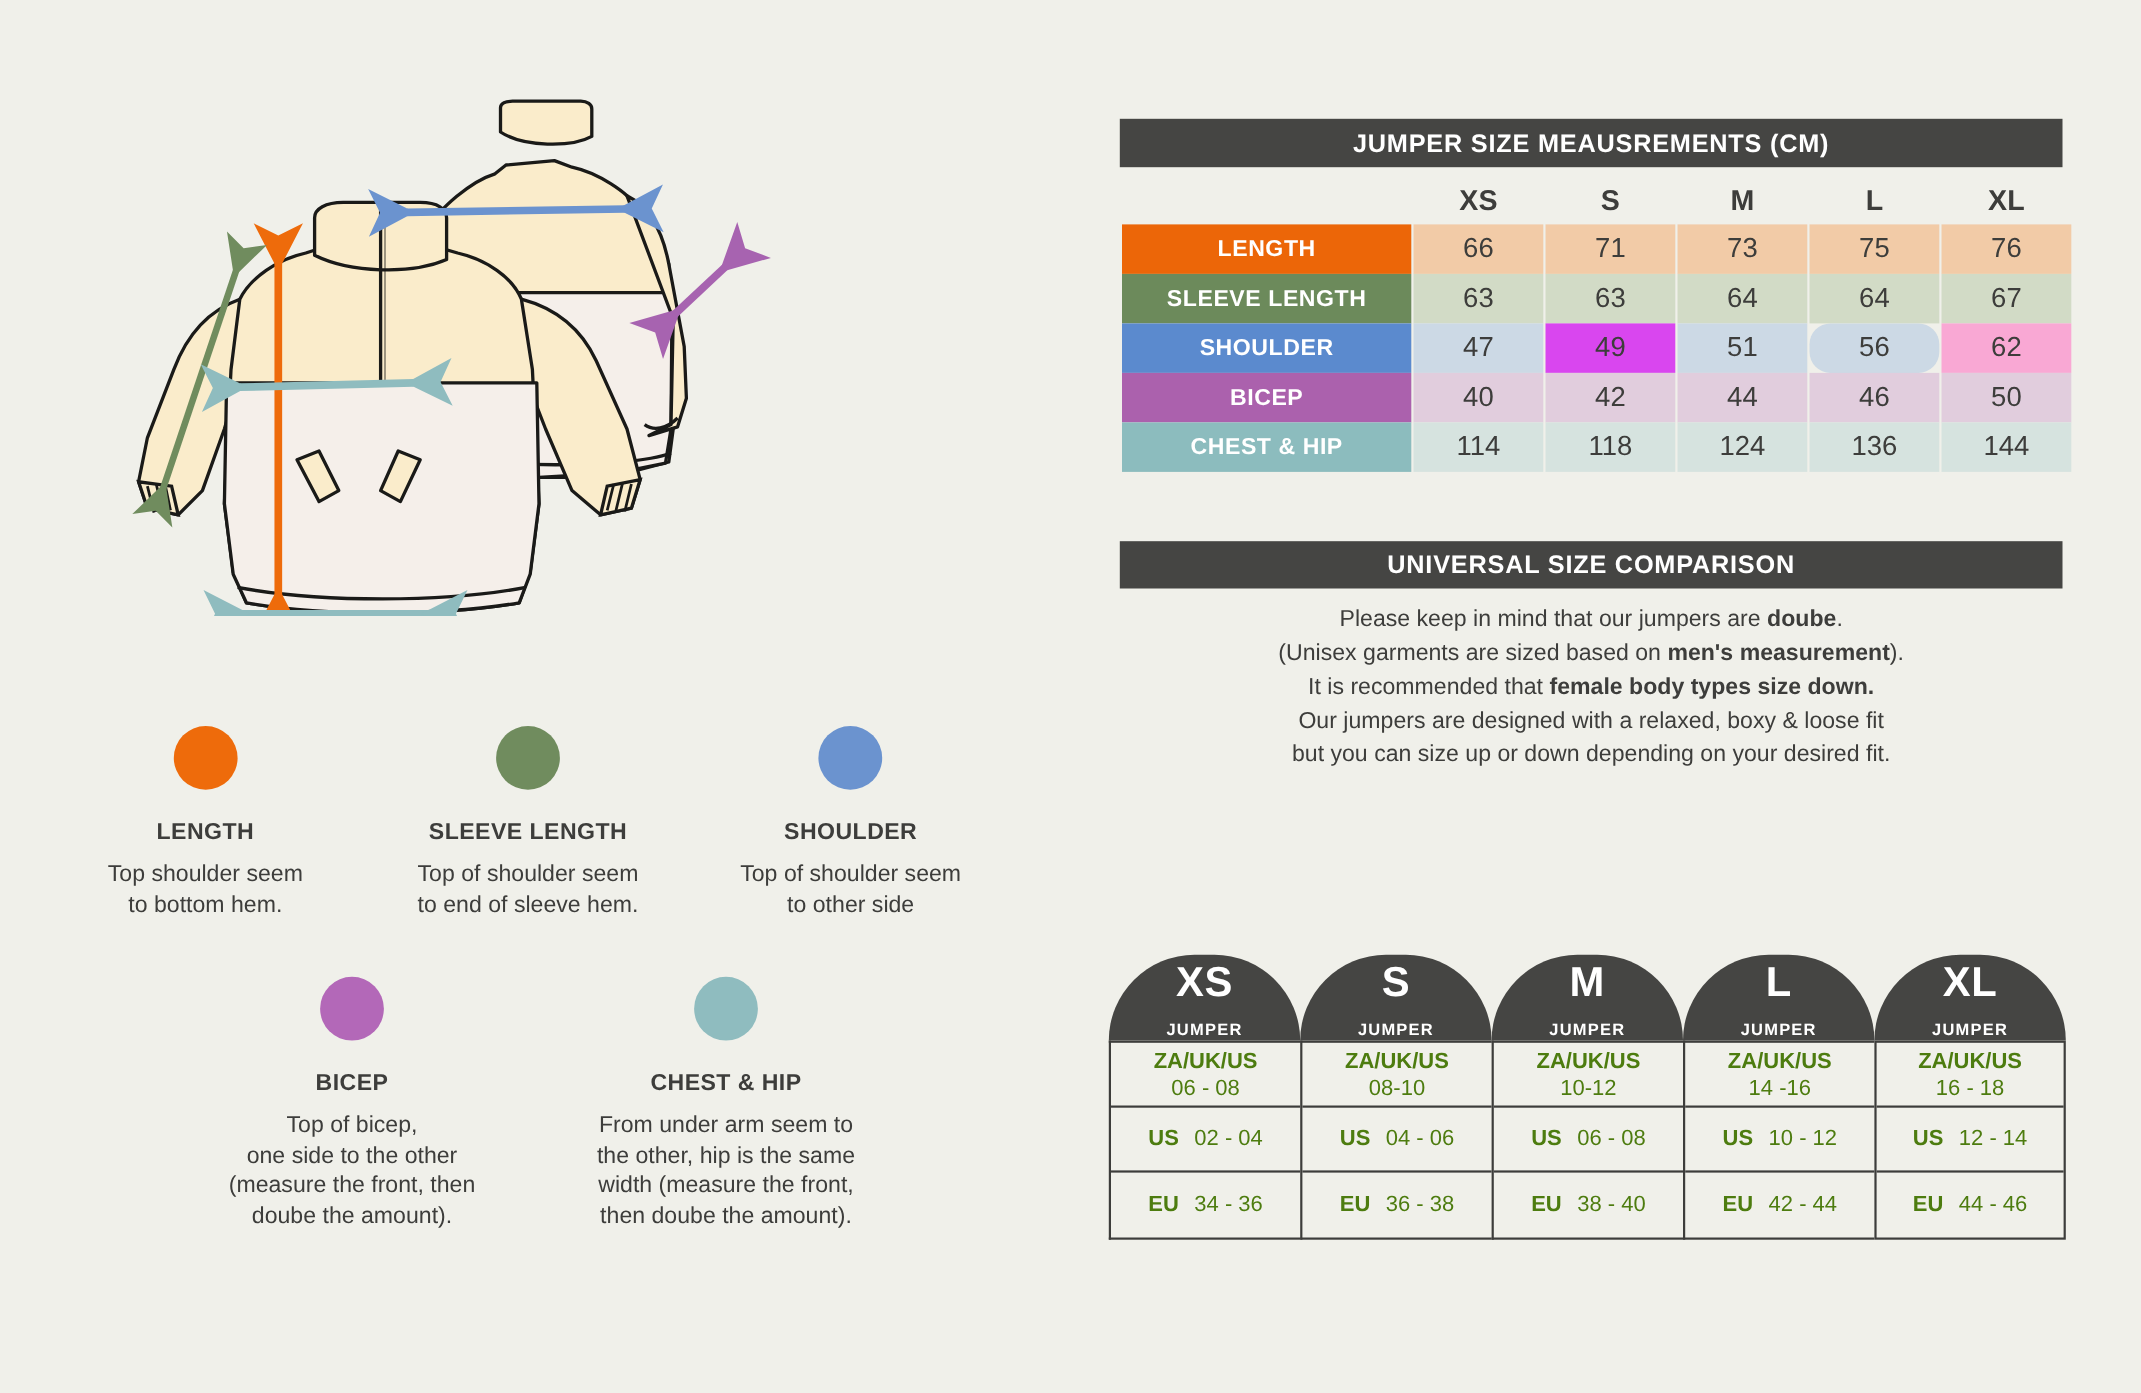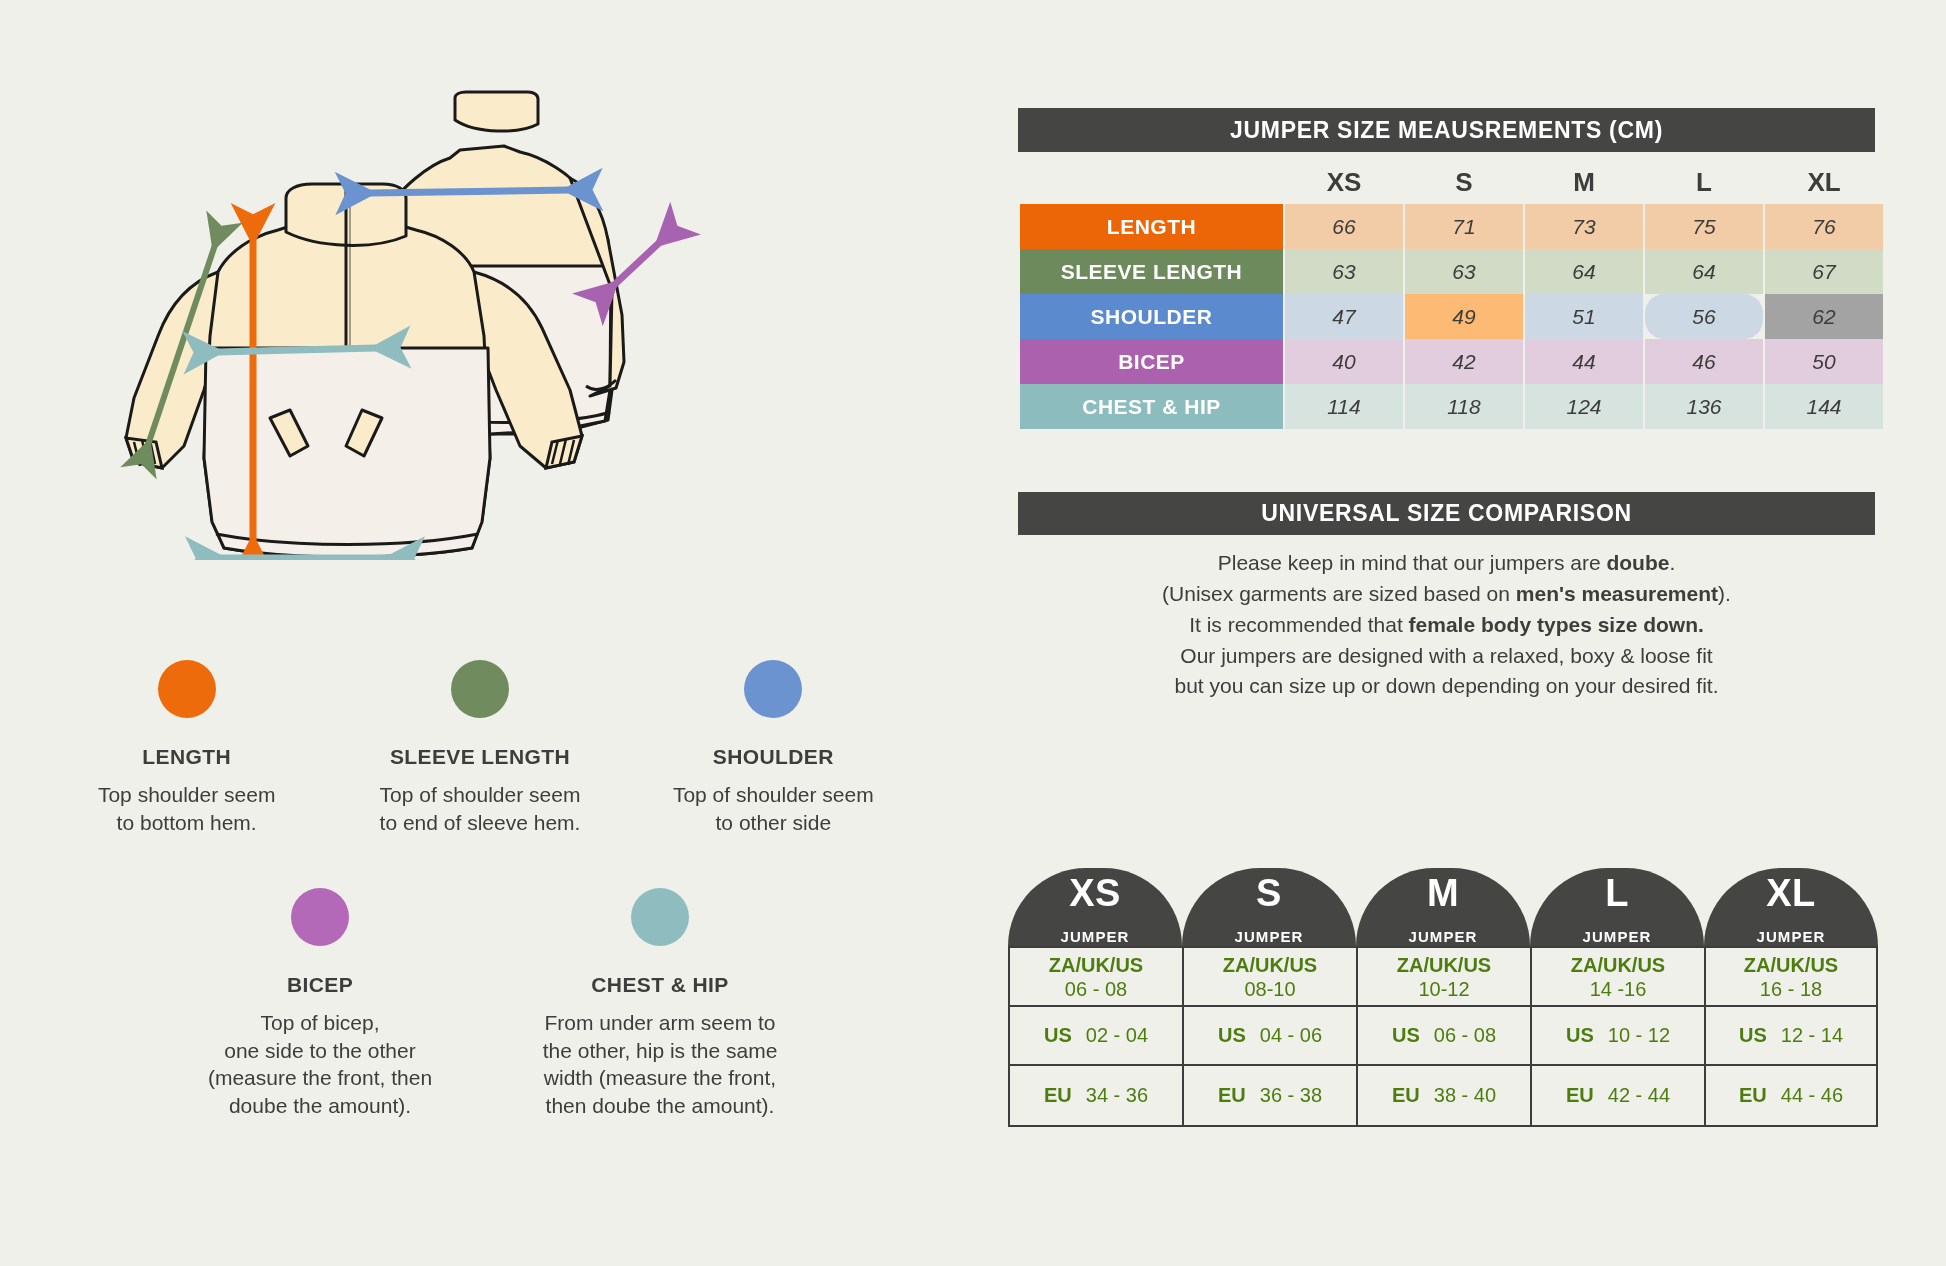--- a/index.html
+++ b/index.html
@@ -116,25 +116,24 @@
     height: 45px;
     color: #ffffff;
     font-size: 21px;
     font-weight: bold;
     letter-spacing: 0.5px;
     text-align: center;
     vertical-align: middle;
   }
   #measure-table td.value {
     height: 45px;
-    font-size: 21px;
+    font-size: 25px;
     color: #3d3d3b;
     text-align: center;
     vertical-align: middle;
-    font-style: italic;
   }
 
   
   #universal-bar {
     left: 1018px;
     top: 492px;
     width: 857px;
     height: 43px;
   }
 
@@ -411,24 +410,24 @@
             <td class="row-label" style="background: rgb(108, 138, 91);">SLEEVE LENGTH</td>
             <td class="value" style="background: rgb(210, 219, 198);">63</td>
             <td class="value" style="background: rgb(210, 219, 198);">63</td>
             <td class="value" style="background: rgb(210, 219, 198);">64</td>
             <td class="value" style="background: rgb(210, 219, 198);">64</td>
             <td class="value" style="background: rgb(210, 219, 198);">67</td>
           </tr>
           <tr>
             <td class="row-label" style="background: rgb(91, 138, 206);">SHOULDER</td>
             <td class="value" style="background: rgb(204, 217, 229);">47</td>
-            <td class="value" style="background: #fdba74;">49</td>
+            <td class="value" style="background: #d946ef;">49</td>
             <td class="value" style="background: rgb(204, 217, 229);">51</td>
             <td class="value" style="background: rgb(204, 217, 229); border-radius: 19px;">56</td>
-            <td class="value" style="background: #a3a3a3;">62</td>
+            <td class="value" style="background: #f9a8d4;">62</td>
           </tr>
           <tr>
             <td class="row-label" style="background: rgb(171, 97, 173);">BICEP</td>
             <td class="value" style="background: rgb(225, 205, 221);">40</td>
             <td class="value" style="background: rgb(225, 205, 221);">42</td>
             <td class="value" style="background: rgb(225, 205, 221);">44</td>
             <td class="value" style="background: rgb(225, 205, 221);">46</td>
             <td class="value" style="background: rgb(225, 205, 221);">50</td>
           </tr>
           <tr>

